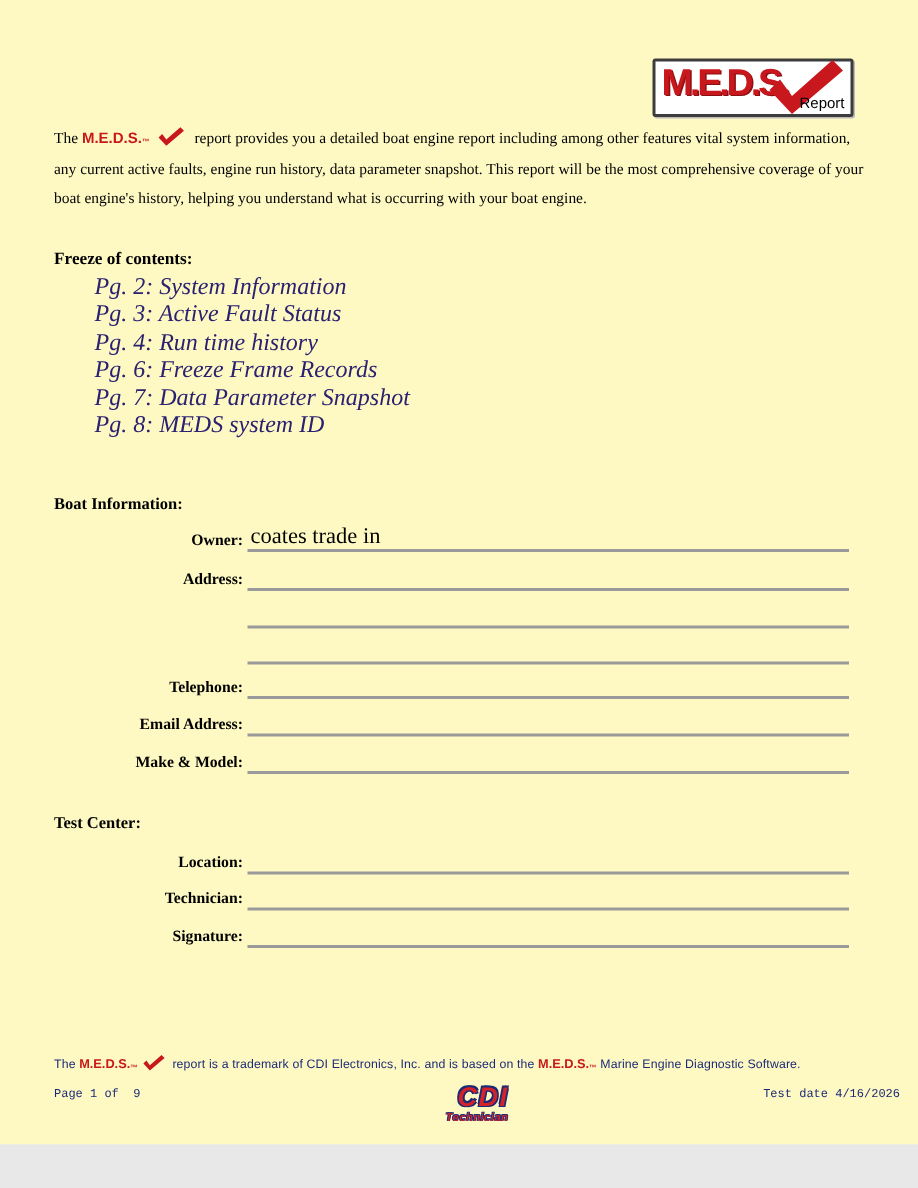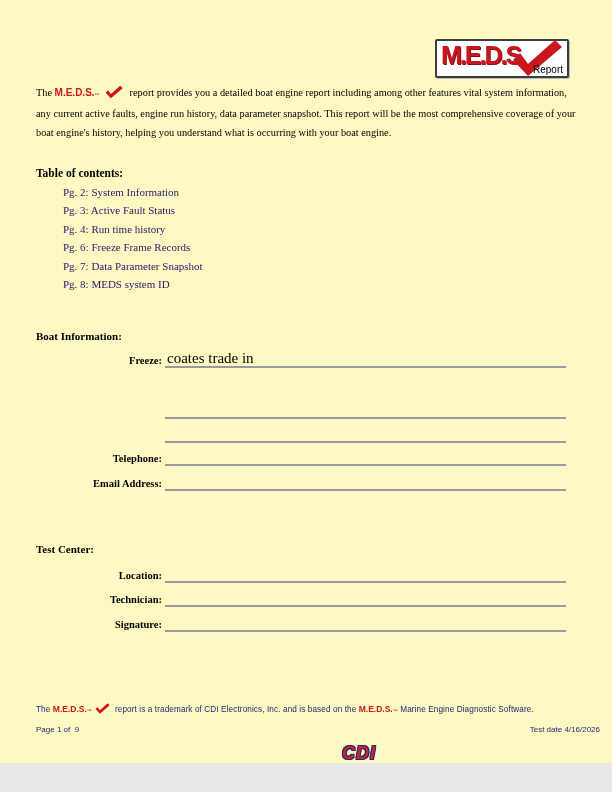--- a/index.html
+++ b/index.html
@@ -45,21 +45,21 @@
     color:var(--brand-red);font-size:5px;vertical-align:-1px;
   }
   .check-sm{vertical-align:-3px;margin:0 7px 0 5px;}
   
   .toc-heading{
     position:absolute;left:36px;top:167px;
     font-weight:bold;font-size:11.5px;
   }
   .toc-list{
     position:absolute;left:63px;top:183px;margin:0;padding:0;list-style:none;
-    color:var(--toc-blue);font-size:11px;
+    color:var(--toc-blue);font-size:16px;font-style:italic;
   }
   .toc-list li{height:18.4px;line-height:18.4px;}
   
   .section-heading{
     position:absolute;left:36px;font-weight:bold;font-size:11px;text-align:center;
   }
   .field-row{
     position:absolute;left:36px;width:530px;
     display:flex;align-items:flex-end;
   }
@@ -74,29 +74,29 @@
   
   .tm-line{
     position:absolute;left:36px;top:703px;width:545px;
     font-family:"Liberation Sans","DejaVu Sans",sans-serif;
     font-size:8.2px;line-height:13px;color:var(--navy);letter-spacing:0.1px;
   }
   .tm-line .meds-inline{font-size:8.5px;}
   .tm-line .check-sm{vertical-align:-2px;margin:0 5px 0 3px;}
   .page-number,.test-date{
     position:absolute;top:725px;
-    font-family:Liberation Sans, sans-serif;
+    font-family:Liberation Mono, monospace;
     font-size:8px;color:var(--navy);white-space:pre;
   }
   .page-number{left:36px;}
   .test-date{right:36px;text-align:right;}
   .cdi-logo{
-    position:absolute;left:50%;top:744px;transform:translateX(-50%);
-    text-align:left;font-family:"Liberation Sans","DejaVu Sans",sans-serif;
-    font-style:italic;font-weight:bold;color:var(--cdi-red);line-height:1;margin-left:45px;
+    position:absolute;left:50%;top:722px;transform:translateX(-50%);
+    text-align:right;font-family:"Liberation Sans","DejaVu Sans",sans-serif;
+    font-style:italic;font-weight:bold;color:var(--cdi-red);line-height:1;
   }
   .cdi-main{
     font-size:18px;letter-spacing:1px;
     text-shadow:-1px -1px 0 var(--navy),1px -1px 0 var(--navy),-1px 1px 0 var(--navy),1px 1px 0 var(--navy);
   }
   .cdi-sub{
     font-size:7.5px;margin-top:1px;letter-spacing:0.3px;
     text-shadow:-0.5px -0.5px 0 var(--navy),0.5px -0.5px 0 var(--navy),-0.5px 0.5px 0 var(--navy),0.5px 0.5px 0 var(--navy);
   }
 </style>
@@ -114,50 +114,58 @@
     <span class="logo-report">Report</span>
   </div>
 
   <div class="intro">
     <span>The</span>
     <span class="meds-inline">M.E.D.S.</span><span class="meds-inline-tm">™</span><svg class="check-sm" width="18" height="14" viewBox="0 0 52 38">
         <polygon points="2,21 9,14 17,25 44,1 51,8 17,37" fill="#c8171d"></polygon>
       </svg><span>report provides you a detailed boat engine report including among other features vital system information, any current active faults, engine run history, data parameter snapshot. This report will be the most comprehensive coverage of your boat engine's history, helping you understand what is occurring with your boat engine.</span>
   </div>
 
-  <div class="toc-heading">Table of contents:</div>
+  <div class="toc-heading">Freeze of contents:</div>
   <ul class="toc-list">
     <li>Pg. 2: System Information</li>
     <li>Pg. 3: Active Fault Status</li>
     <li>Pg. 4: Run time history</li>
     <li>Pg. 6: Freeze Frame Records</li>
     <li>Pg. 7: Data Parameter Snapshot</li>
     <li>Pg. 8: MEDS system ID</li>
   </ul>
 
   <div class="section-heading" style="top:330px;">Boat Information:</div>
 
   <div class="field-row" style="top:351px;">
-    <span class="field-label">Freeze:</span>
+    <span class="field-label">Owner:</span>
     <span class="field-line">coates trade in</span>
+  </div>
+  <div class="field-row" style="top:377px;">
+    <span class="field-label">Address:</span>
+    <span class="field-line"></span>
   </div>
   <div class="field-row" style="top:402px;">
     <span class="field-label"></span>
     <span class="field-line"></span>
   </div>
   <div class="field-row" style="top:426px;">
     <span class="field-label"></span>
     <span class="field-line"></span>
   </div>
   <div class="field-row" style="top:449px;">
     <span class="field-label">Telephone:</span>
     <span class="field-line"></span>
   </div>
   <div class="field-row" style="top:474px;">
     <span class="field-label">Email Address:</span>
+    <span class="field-line"></span>
+  </div>
+  <div class="field-row" style="top:499px;">
+    <span class="field-label">Make &amp; Model:</span>
     <span class="field-line"></span>
   </div>
 
   <div class="section-heading" style="top:543px;">Test Center:</div>
 
   <div class="field-row" style="top:566px;">
     <span class="field-label">Location:</span>
     <span class="field-line"></span>
   </div>
   <div class="field-row" style="top:590px;">

